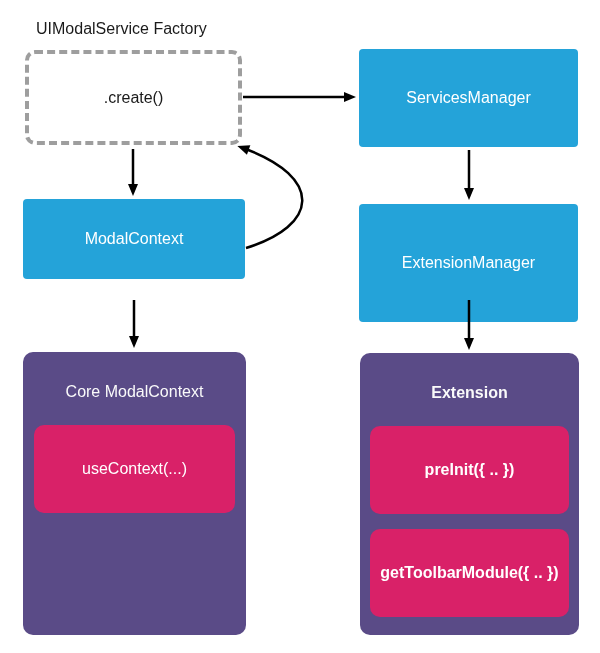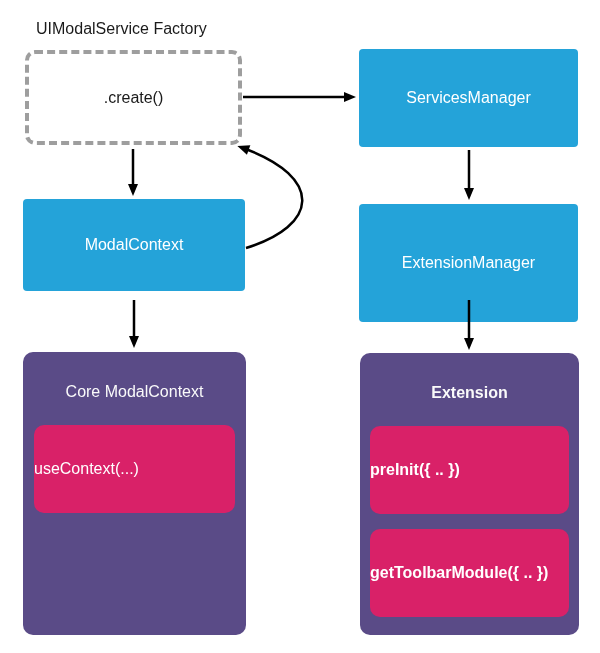--- a/index.html
+++ b/index.html
@@ -37,21 +37,21 @@
     border-radius: 10px;
     color: #1a1a1a;
     background: #ffffff;
   }
   .blue-node {
     background: var(--blue, #24A3D9);
     border-radius: 4px;
     color: #ffffff;
   }
   .services-manager { left: 359px; top: 49px;  width: 219px; height: 98px; }
-  .modal-context    { left: 23px;  top: 199px; width: 222px; height: 92px; }
+  .modal-context    { left: 23px;  top: 199px; width: 222px; height: 80px; }
   .extension-manager{ left: 359px; top: 204px; width: 219px; height: 118px; }
   .purple-container {
     position: absolute;
     background: var(--purple, #5A4B87);
     border-radius: 10px;
     box-sizing: border-box;
     padding: 30px 11px 19px 11px;
     color: #ffffff;
   }
   .core-application { left: 23px;  top: 352px; width: 223px; height: 283px; }
@@ -62,20 +62,21 @@
     line-height: 20px;
     margin-bottom: 23px;
     color: #fafafa;
   }
   .pink-node {
     background: var(--pink, #D92168);
     border-radius: 10px;
     height: 88px;
     display: flex;
     align-items: center;
+    justify-content: center;
     text-align: center;
     font-size: 16px;
     color: #ffffff;
     margin-bottom: 15px;
   }
   .pink-node:last-child { margin-bottom: 0; }
   svg.arrows {
     position: absolute;
     left: 0; top: 0;
     width: 600px; height: 653px;

